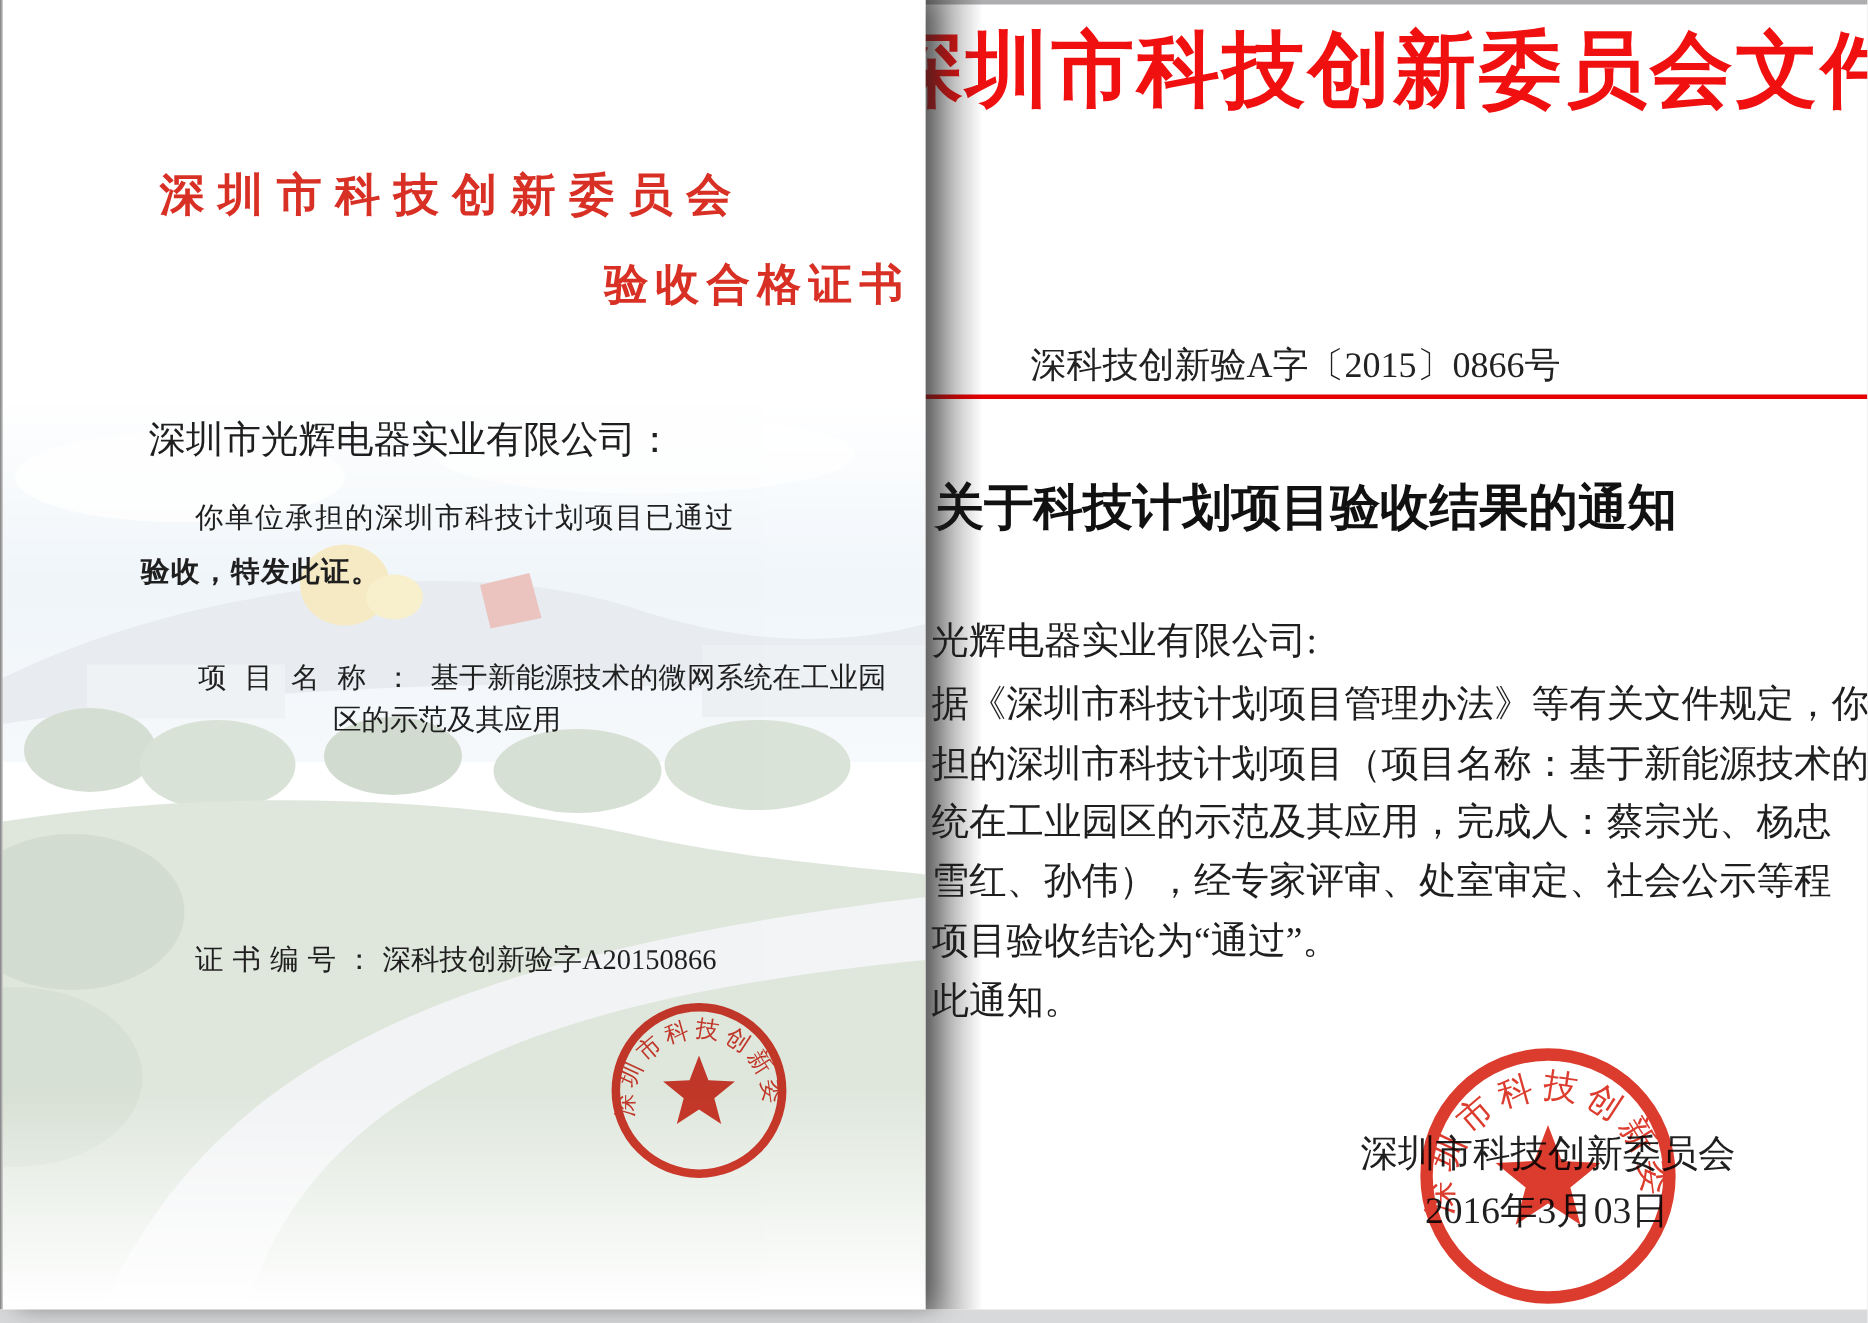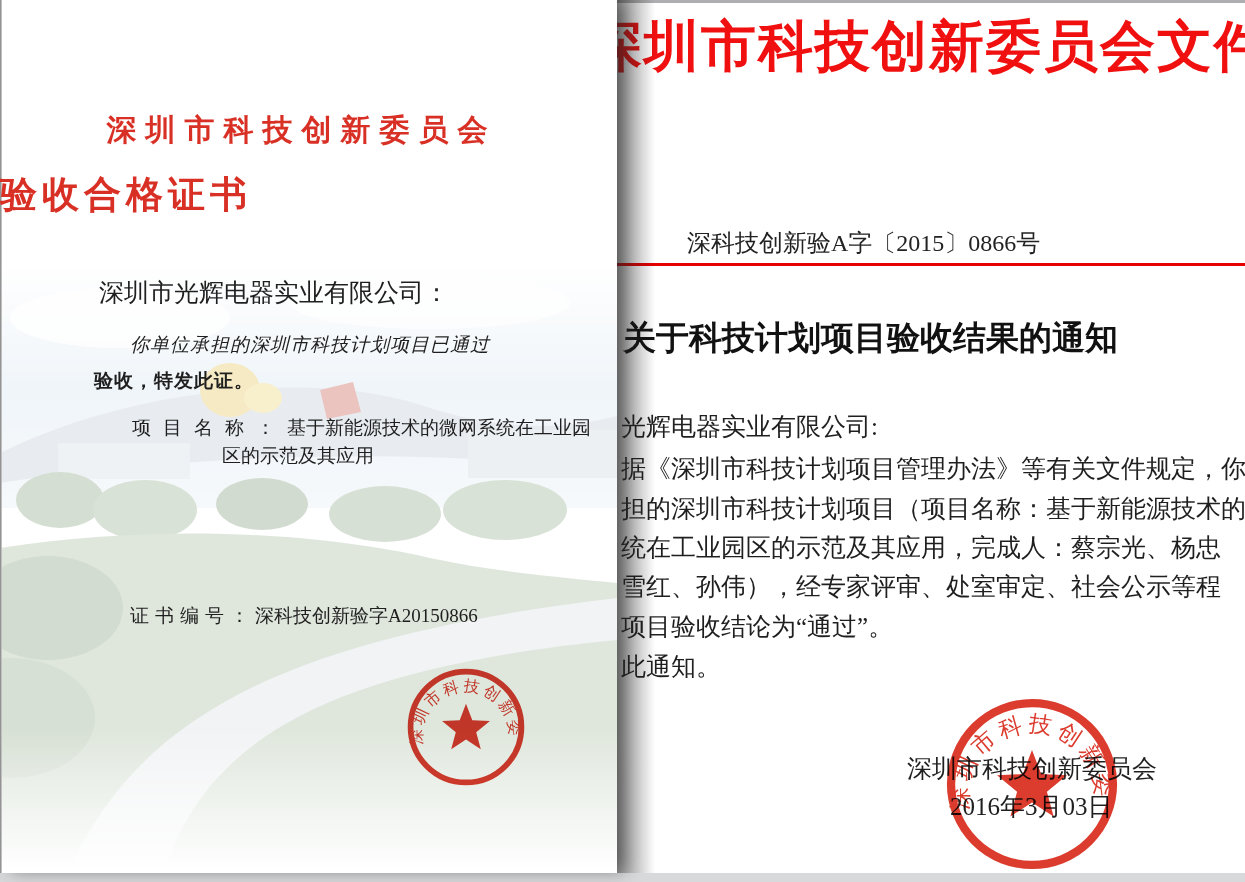--- a/index.html
+++ b/index.html
@@ -28,26 +28,26 @@
   #r-date{position:absolute;left:333px;top:790px;font-size:25px;color:#1f1f1f;white-space:nowrap;}
   .seal{position:absolute;mix-blend-mode:multiply;opacity:.92;}
   #right-seal{left:323px;top:692px;width:184px;height:184px;}
 
   
   #left-page{left:0;width:617px;z-index:2;box-shadow:9px 0 16px -2px rgba(40,40,40,.5);overflow:hidden;}
   #left-edge-line{position:absolute;left:0;top:0;width:2px;height:100%;
     background:linear-gradient(to right,#7d7d7d,#d6d6d6);}
   #cert-title-1{position:absolute;left:0;right:14px;top:110px;text-align:center;
     font-size:30px;font-weight:bold;letter-spacing:9px;color:#d93025;}
-  #cert-title-2{position:absolute;left:0;right:10px;top:170px;text-align:left;
-    font-size:37px;font-weight:bold;letter-spacing:5px;color:#d93025;}
+  #cert-title-2{position:absolute;left:0;right:10px;top:170px;text-align:right;
+    font-size:29px;font-weight:bold;letter-spacing:5px;color:#d93025;}
   #cert-recipient{position:absolute;left:99px;top:276px;font-size:25px;color:#1f1f1f;white-space:nowrap;}
-  #cert-body-1{position:absolute;left:130px;top:332px;font-size:19px;letter-spacing:1px;color:#1f1f1f;white-space:nowrap;font-style:italic;}
+  #cert-body-1{position:absolute;left:130px;top:332px;font-size:19px;letter-spacing:1px;color:#1f1f1f;white-space:nowrap;}
   #cert-body-2{position:absolute;left:94px;top:368px;font-size:19px;letter-spacing:1px;color:#1f1f1f;white-space:nowrap;font-weight:bold;}
-  .cert-row{position:absolute;font-size:19px;color:#1f1f1f;white-space:nowrap;}
+  .cert-row{position:absolute;font-size:19px;color:#1f1f1f;white-space:nowrap;margin-top:24px;}
   .ls-wide{letter-spacing:12px;}
   .ls-mid{letter-spacing:6px;}
   #left-seal{left:403px;top:664px;width:126px;height:126px;}
 
   
   #watermark{position:absolute;left:0;top:268px;width:617px;height:600px;opacity:.3;pointer-events:none;}
 </style>
 </head>
 <body>
 

